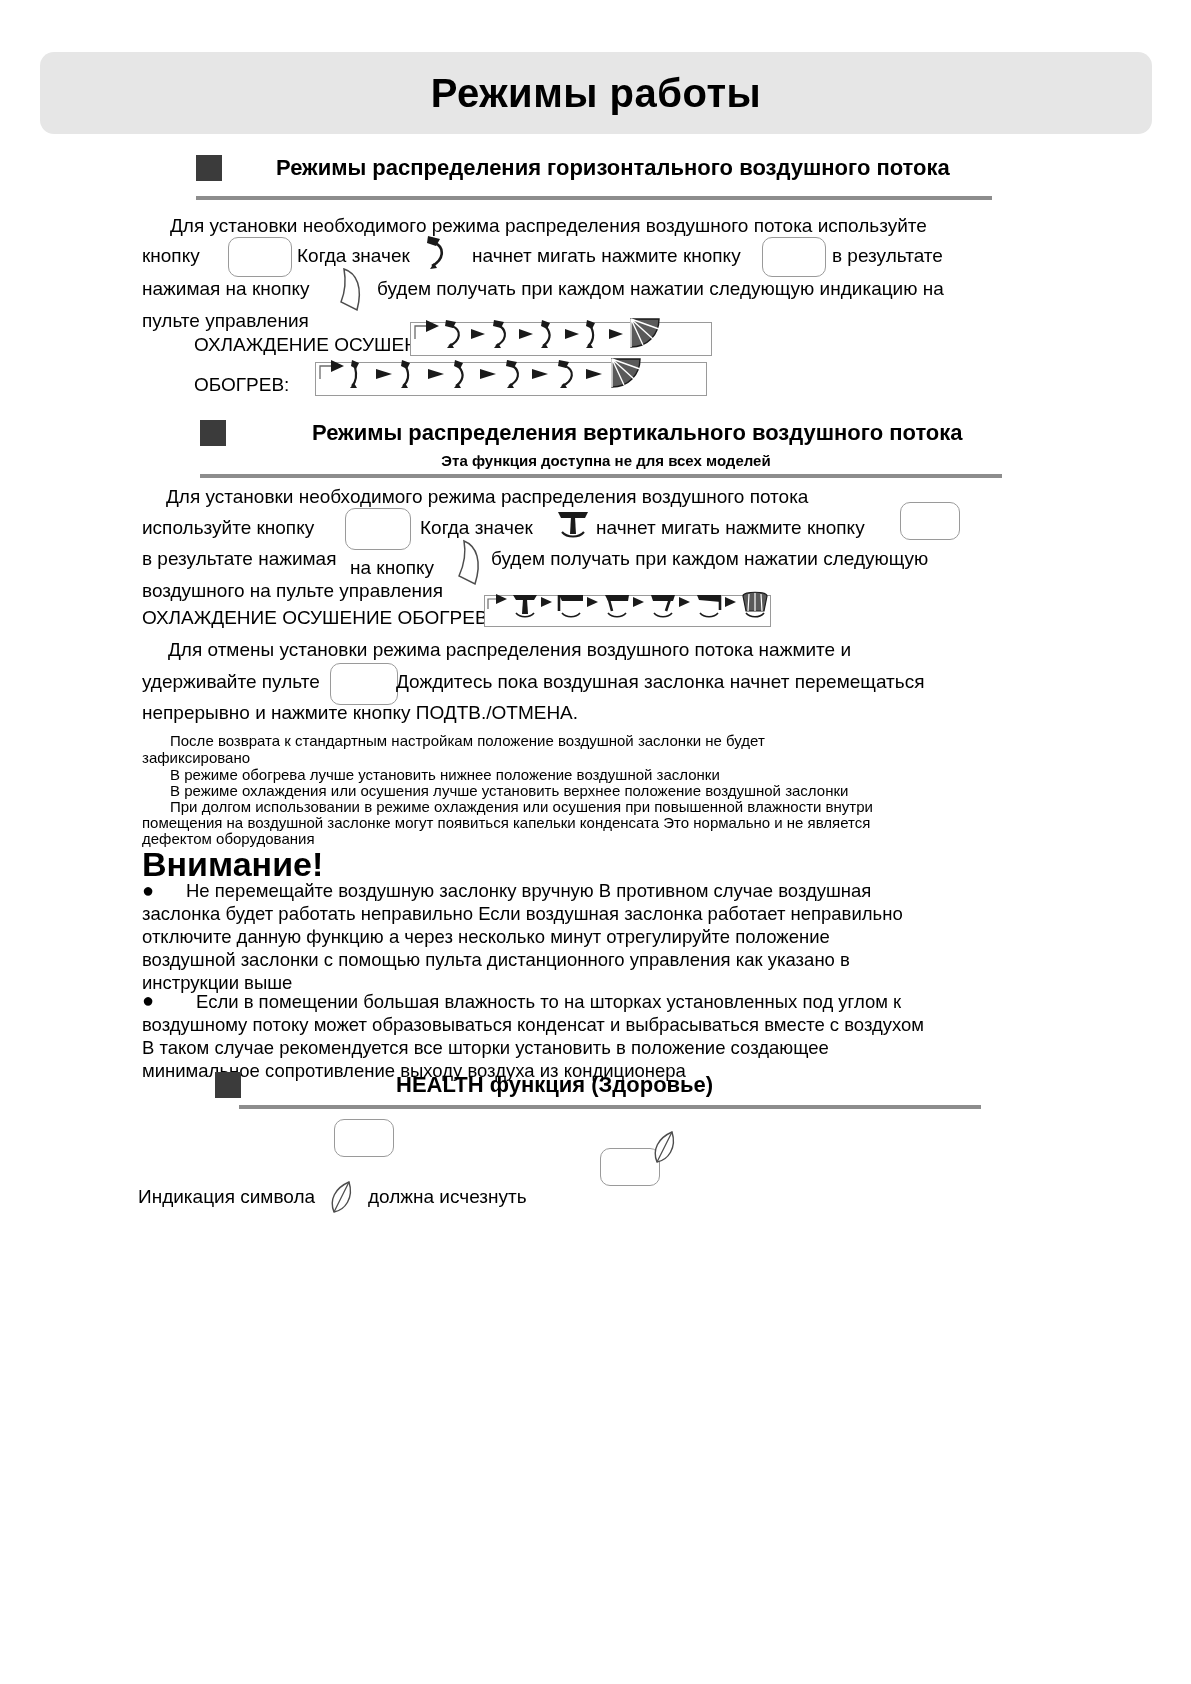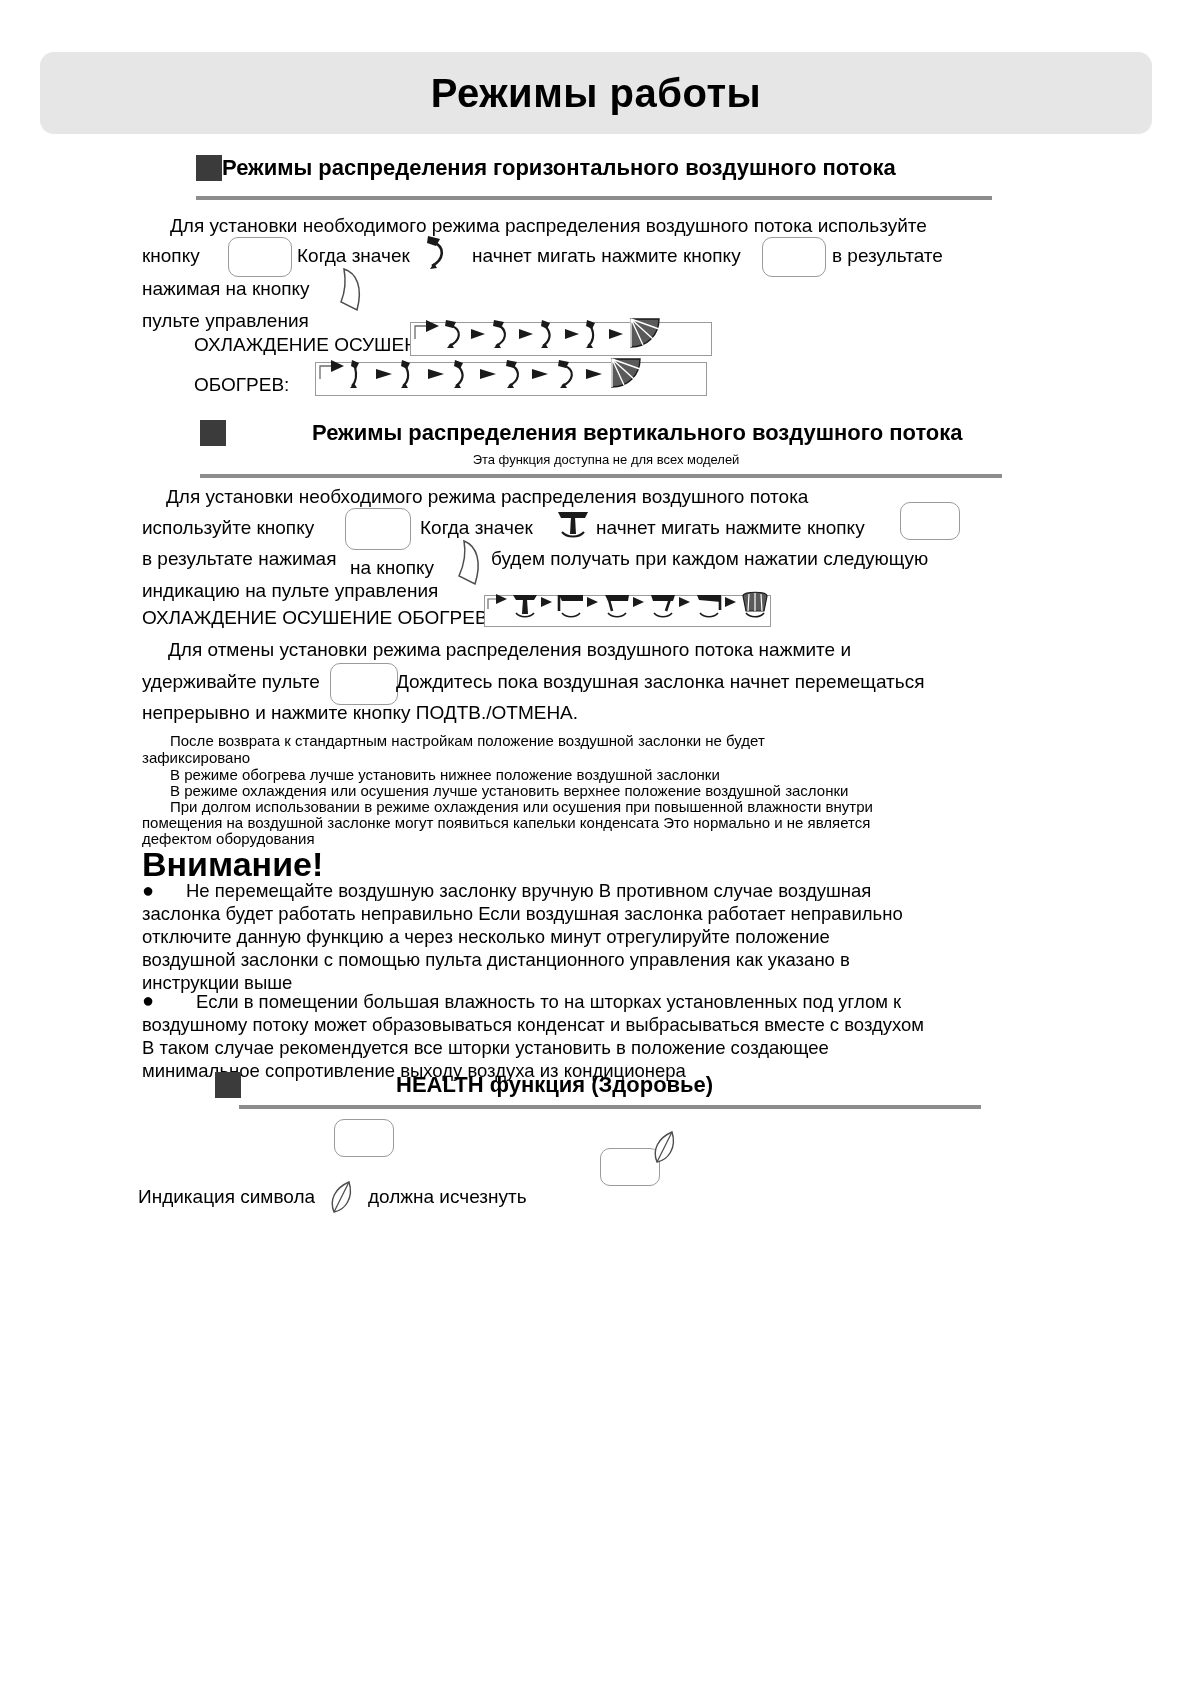--- a/index.html
+++ b/index.html
@@ -59,22 +59,22 @@
     font-weight: bold;
     white-space: nowrap;
   }
   .head-rule {
     position: absolute;
     height: 4px;
     background: #8d8d8d;
   }
   .head-sub {
     position: absolute;
-    font-size: 13px;
-    font-weight: normal;
+    font-size: 15px;
+    font-weight: bold;
     text-align: center;
   }
 
   
   .ptext {
     position: absolute;
     font-size: 19px;
     line-height: 1.05;
     white-space: nowrap;
   }
@@ -124,21 +124,21 @@
 </style>
 </head>
 <body>
 
 <div class="page">
 
   <div class="title-banner">
     <span class="title-text">Режимы работы</span>
   </div>
 
-  <div class="section-head" style="left:196px; top:155px; ">
+  <div class="section-head" style="left:196px; top:155px; gap:54px;">
     <span class="head-square"></span>
     <span class="head-label">Режимы распределения горизонтального воздушного потока</span>
   </div>
   <div class="head-rule" style="left:196px; top:196px; width:796px;"></div>
 
   <div class="ptext" style="left:170px; top:216px;">Для  установки необходимого  режима  распределения воздушного   потока   используйте</div>
 
   <div class="ptext" style="left:142px; top:246px;">кнопку</div>
   <div class="btn-blank" style="left:228px; top:237px; width:62px; height:38px;"></div>
   <div class="ptext" style="left:297px; top:246px;">Когда значек</div>
@@ -156,20 +156,21 @@
   <div class="ptext" style="left:832px; top:246px;">в результате</div>
 
   <div class="ptext" style="left:142px; top:279px;">нажимая на кнопку</div>
 
   <div class="ic" style="left:333px; top:266px;">
     <svg width="40" height="48" viewBox="0 0 40 48">
       <path d="M11 3 C24 7, 30 22, 24 44 L8 36 C12 26, 13 14, 11 3 Z" fill="#ffffff" stroke="#4d4d4d" stroke-width="1.5"></path>
     </svg>
   </div>
 
+  <div class="ptext" style="left:377px; top:279px;">будем получать при каждом нажатии  следующую индикацию на</div>
 
   <div class="ptext" style="left:142px; top:311px;">пульте управления</div>
 
   <div class="ptext" style="left:194px; top:335px;">ОХЛАЖДЕНИЕ  ОСУШЕНИЕ:</div>
   <div class="strip-box" style="left:410px; top:322px; width:300px; height:32px;"></div>
   <div class="ic" style="left:413px; top:313px;">
     <svg width="300" height="44" viewBox="0 0 300 44">
 
       <path d="M2 26 L2 13 L14 13" stroke="#6b6b6b" stroke-width="1.3" fill="none"></path>
       <path d="M13 7 L26 13 L13 19 Z" fill="#1a1a1a"></path>
@@ -281,21 +282,21 @@
   <div class="ptext" style="left:142px; top:549px;">в результате  нажимая</div>
   <div class="ptext" style="left:350px; top:558px;">на кнопку</div>
 
   <div class="ic" style="left:452px; top:538px;">
     <svg width="40" height="50" viewBox="0 0 40 50">
       <path d="M12 3 C25 8, 30 24, 23 46 L7 38 C12 27, 14 14, 12 3 Z" fill="#ffffff" stroke="#4d4d4d" stroke-width="1.5"></path>
     </svg>
   </div>
 
   <div class="ptext" style="left:491px; top:549px;">будем получать при каждом нажатии  следующую</div>
-  <div class="ptext" style="left:142px; top:581px;">индикацию на пульте управления</div>
+  <div class="ptext" style="left:142px; top:581px;">воздушного на пульте управления</div>
 
   <div class="ptext" style="left:142px; top:608px;">ОХЛАЖДЕНИЕ  ОСУШЕНИЕ  ОБОГРЕВ</div>
   <div class="strip-box" style="left:484px; top:595px; width:285px; height:30px;"></div>
   <div class="ic" style="left:487px; top:589px;">
     <svg width="286" height="40" viewBox="0 0 286 40">
       <path d="M1 20 L1 10 L10 10" stroke="#6b6b6b" stroke-width="1.2" fill="none"></path>
       <path d="M9 5 L20 10 L9 15 Z" fill="#1a1a1a"></path>
 
       <g transform="translate(24,4)">
         <path d="M2 2 L26 2 L23 7 L5 7 Z" fill="#1a1a1a"></path>

